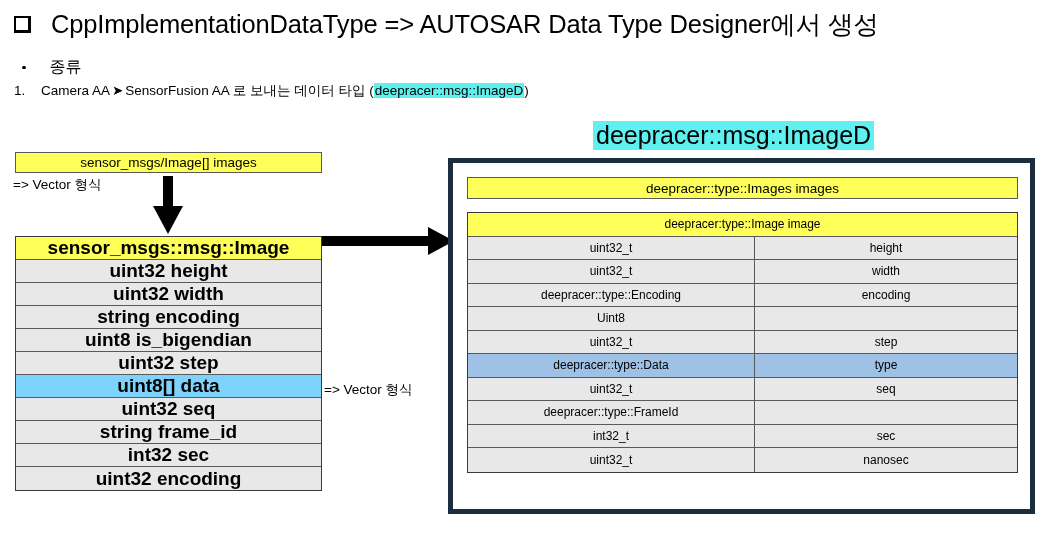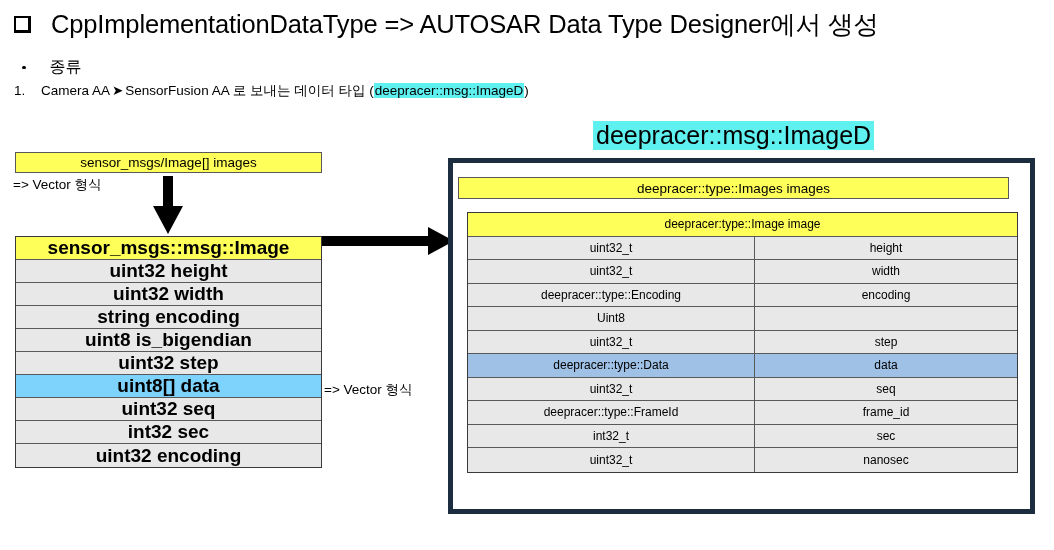--- a/index.html
+++ b/index.html
@@ -172,21 +172,21 @@
     top: 158px;
     width: 587px;
     height: 356px;
     box-sizing: border-box;
     border: 5px solid #1b2d3e;
     background: #ffffff;
   }
 
   #right-images-box {
     position: absolute;
-    left: 5px;
+    left: 14px;
     top: 14px;
     width: 551px;
     height: 22px;
     box-sizing: border-box;
     background: #ffff59;
     border: 1.6px solid #595959;
     display: flex;
     align-items: center;
     justify-content: center;
     font-size: 13.5px;
@@ -288,20 +288,23 @@
   <div class="cell">
       <span>uint32 step</span>
     </div>
   <div class="cell sel">
       <span>uint8[] data</span>
     </div>
   <div class="cell">
       <span>uint32 seq</span>
     </div>
   <div class="cell">
+      <span>string frame_id</span>
+    </div>
+  <div class="cell">
       <span>int32 sec</span>
     </div>
   <div class="cell">
       <span>uint32 encoding</span>
     </div>
 </div>
 
 <div id="mid-vector-note">=&gt; Vector 형식</div>
 
 <div id="right-title">deepracer::msg::ImageD</div>
@@ -330,29 +333,28 @@
     </div>
     <div class="rowline">
       <div class="c-type">Uint8</div>
     </div>
     <div class="rowline">
       <div class="c-type">uint32_t</div>
       <div class="c-name">step</div>
     </div>
     <div class="rowline sel">
       <div class="c-type">deepracer::type::Data</div>
-      <div class="c-name">data</div>
+      <div class="c-name">type</div>
     </div>
     <div class="rowline">
       <div class="c-type">uint32_t</div>
       <div class="c-name">seq</div>
     </div>
     <div class="rowline">
       <div class="c-type">deepracer::type::FrameId</div>
-      <div class="c-name">frame_id</div>
     </div>
     <div class="rowline">
       <div class="c-type">int32_t</div>
       <div class="c-name">sec</div>
     </div>
     <div class="rowline">
       <div class="c-type">uint32_t</div>
       <div class="c-name">nanosec</div>
     </div>
   </div>

